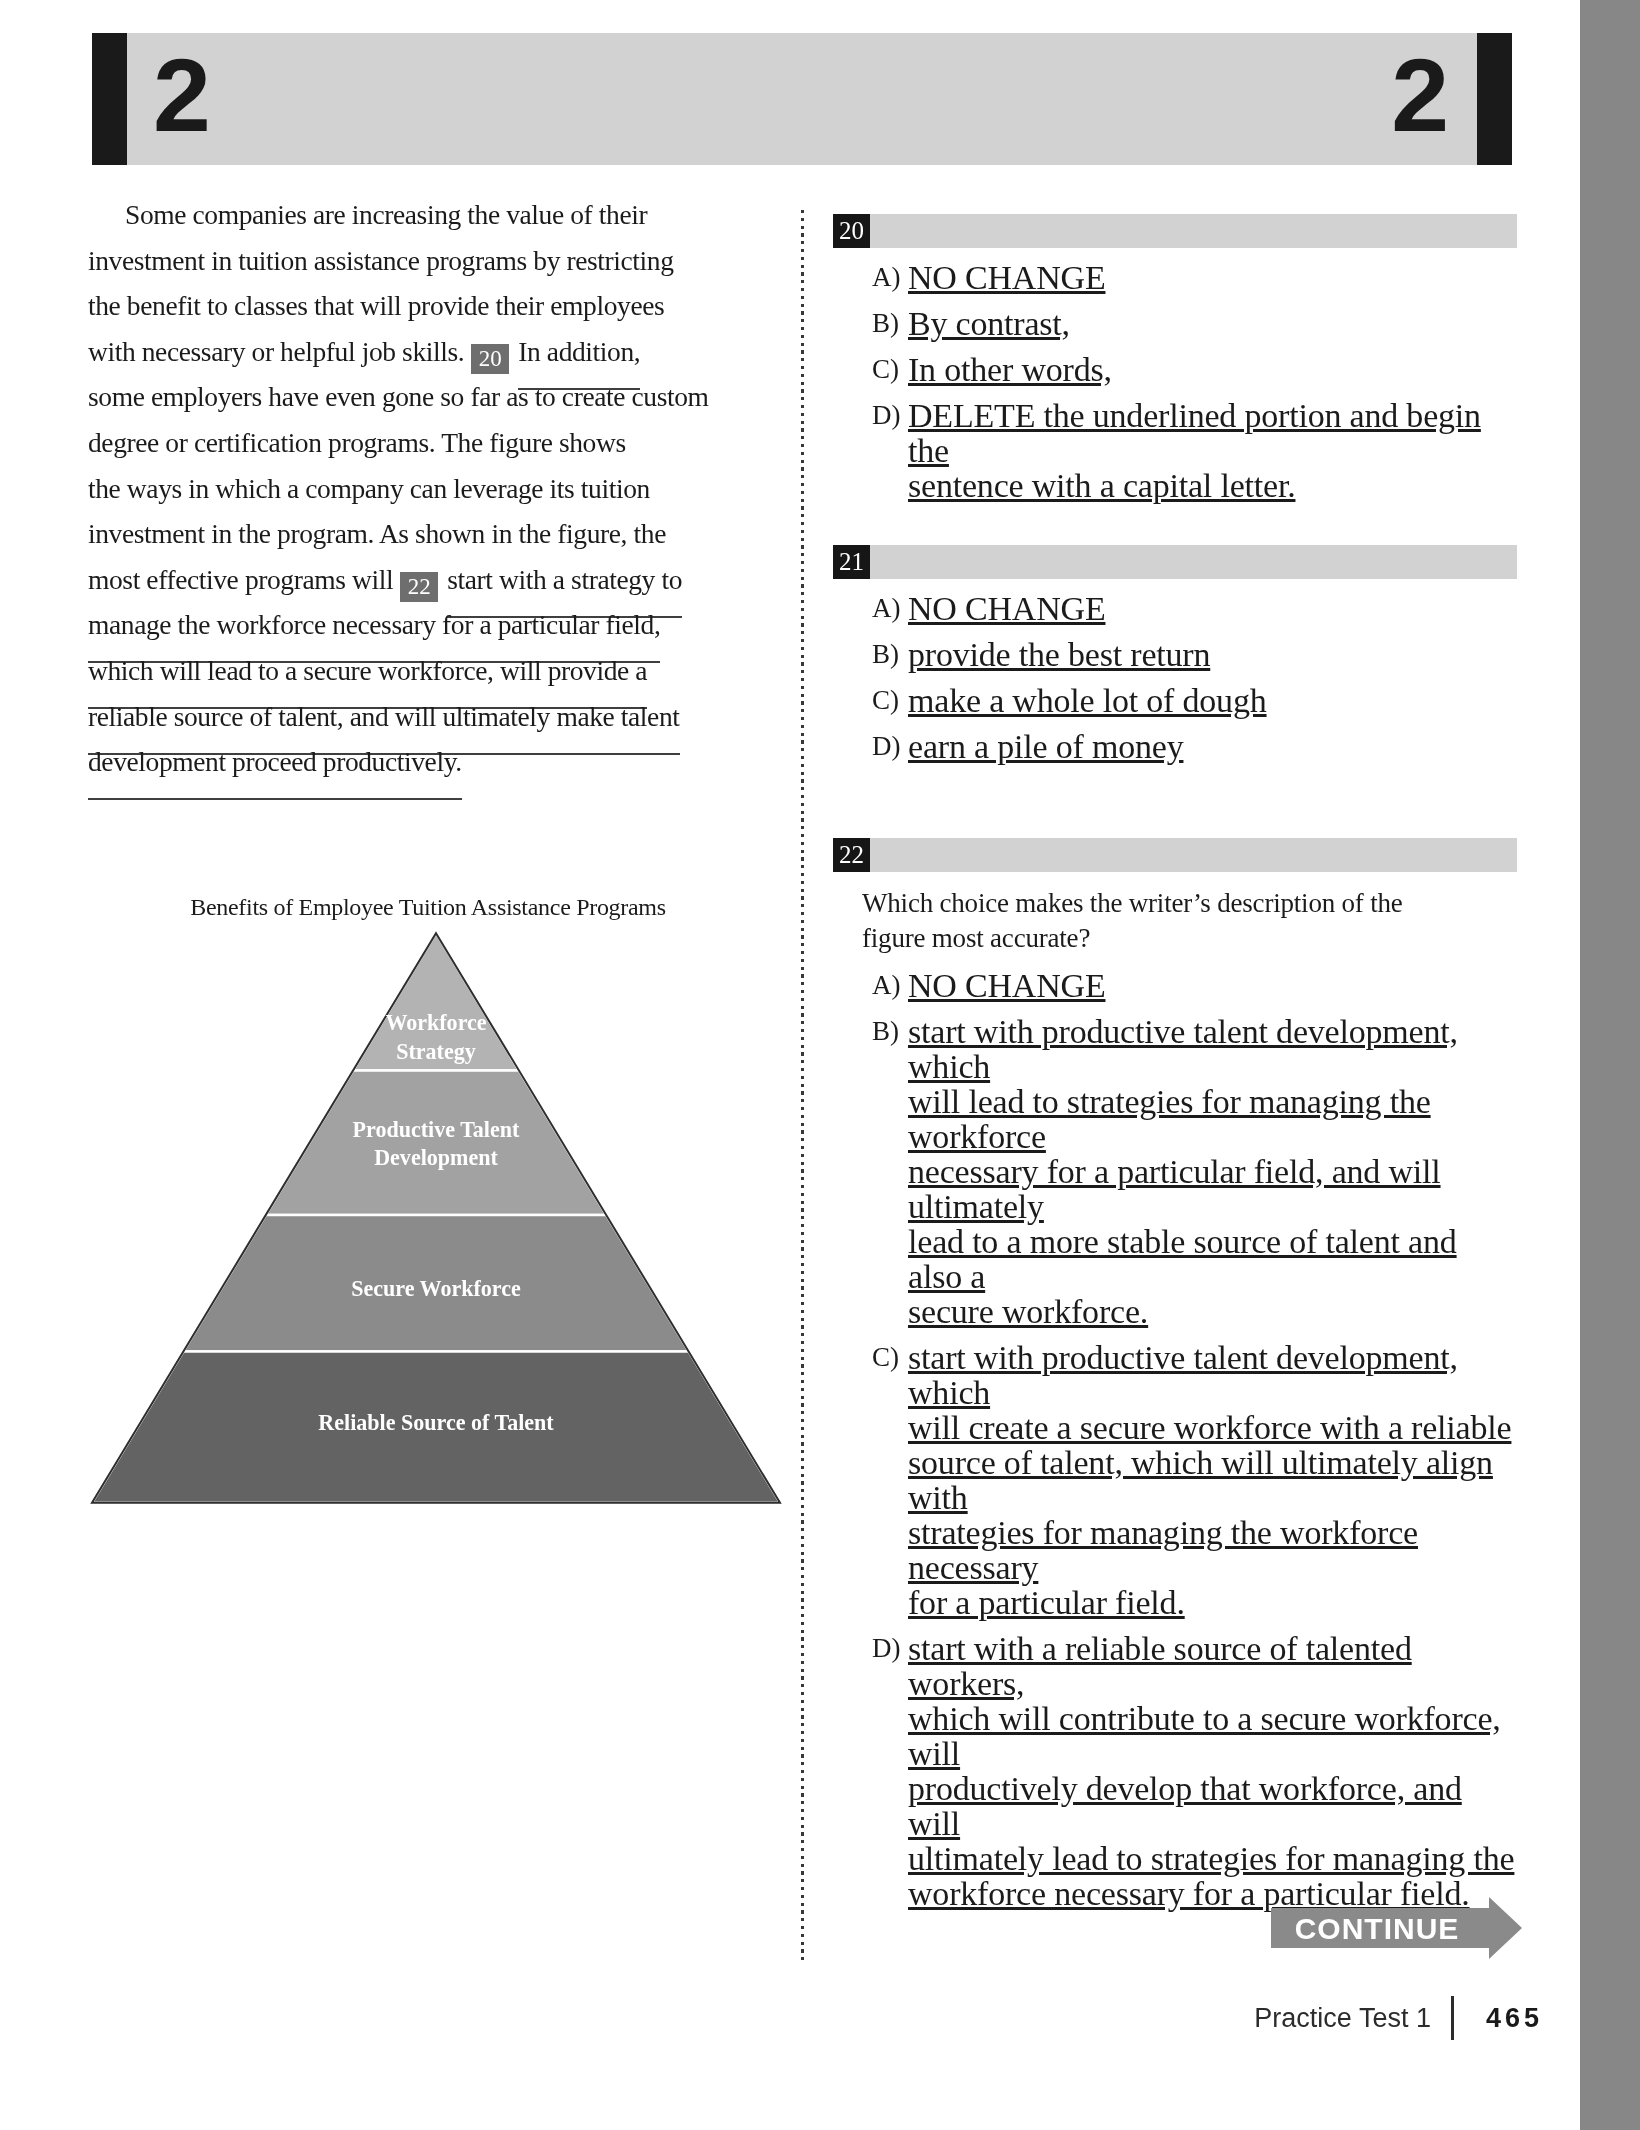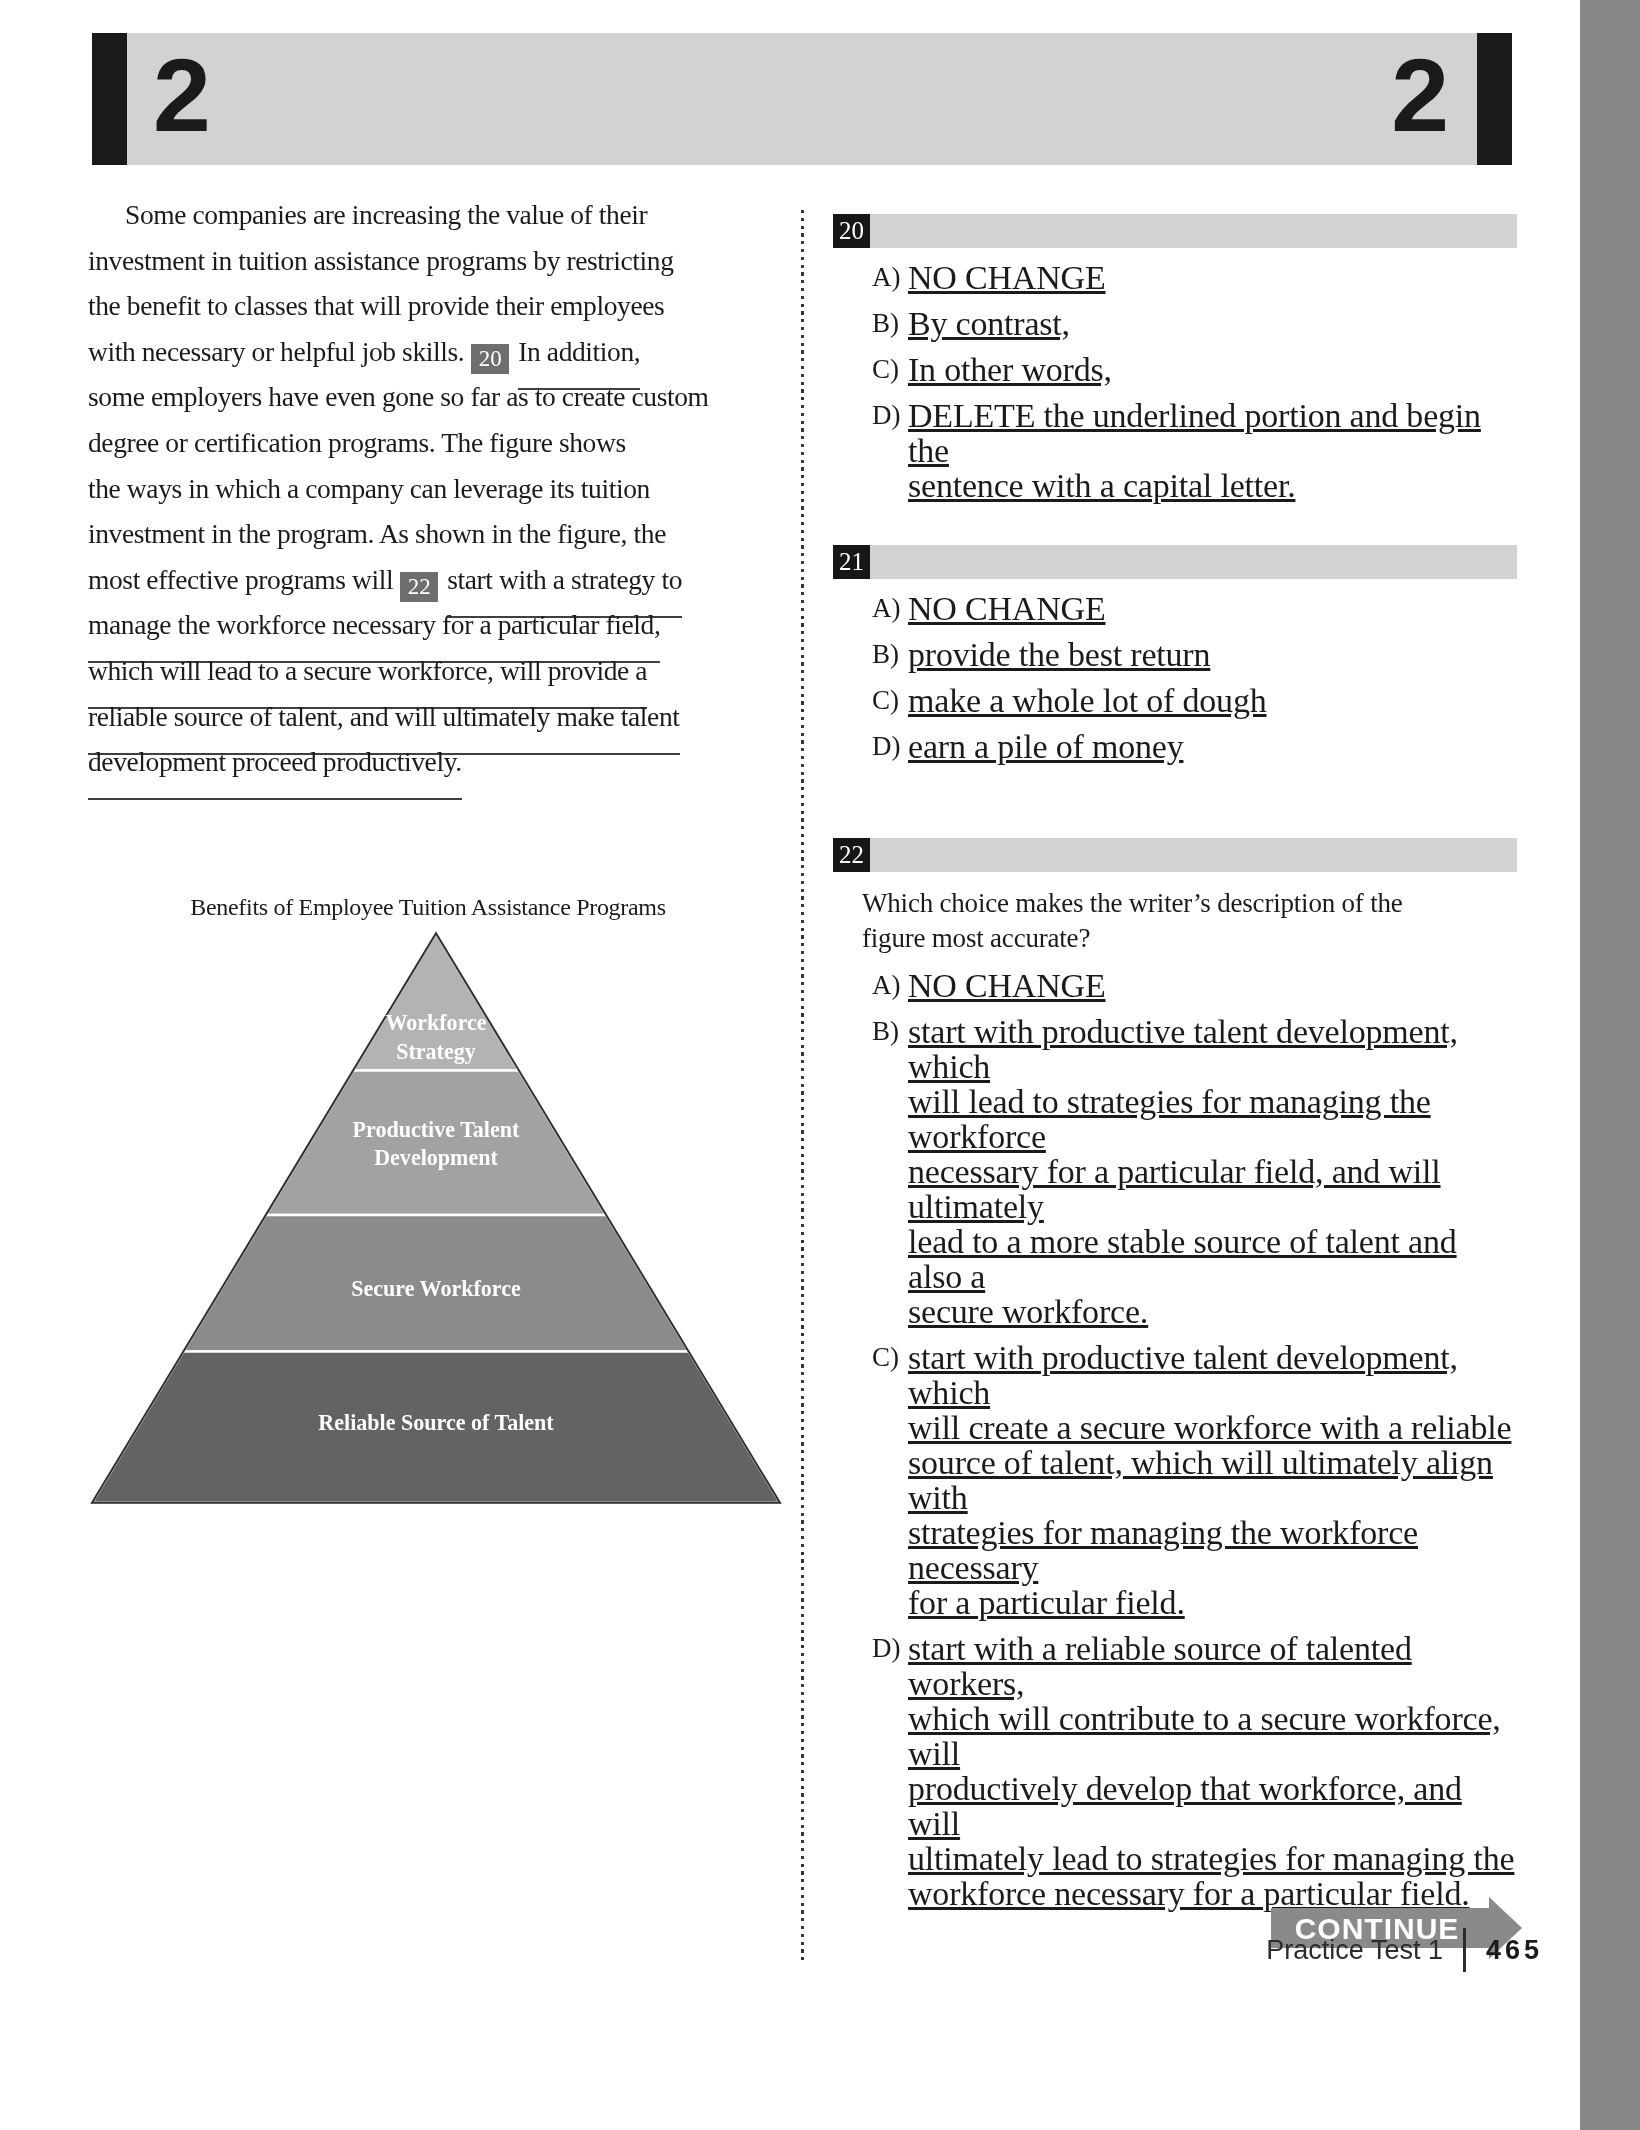--- a/index.html
+++ b/index.html
@@ -41,25 +41,25 @@
   .q-stem{margin:14px 0 0 29px;font-size:27px;line-height:35px;letter-spacing:-0.2px;white-space:pre-line;}
   .q-options{margin:12px 0 0 39px;}
   .q-option{display:flex;margin-bottom:11px;}
   .q-letter{width:36px;flex:0 0 36px;font-size:27px;line-height:35px;}
   .q-text{flex:1;font-size:34px;line-height:35px;letter-spacing:-0.2px;white-space:pre-line;text-decoration:underline;}
   
   .continue{position:absolute;left:1271px;top:1894px;}
   .continue text{font-family:"Liberation Sans", sans-serif;font-weight:bold;fill:#ffffff;
                  font-size:30px;letter-spacing:1px;text-anchor:middle;}
   
-  .footer{position:absolute;right:97px;top:1928px;display:flex;align-items:center;
+  .footer{position:absolute;right:97px;top:1996px;display:flex;align-items:center;
           font-family:"Liberation Sans", sans-serif;text-align:right;}
   .footer .label{font-size:27px;color:#2c2c2c;letter-spacing:0;}
   .footer .vbar{width:3px;height:44px;background:#2c2c2c;margin:0 20px;}
-  .footer .pageno{font-size:27px;font-weight:bold;color:#1a1a1a;letter-spacing:4px;}
+  .footer .pageno{font-size:27px;font-weight:bold;color:#1a1a1a;letter-spacing:4px;margin-left:12px;}
 </style>
 </head>
 <body>
 
 <div class="page">
 
   <div class="edge-strip"></div>
 
   <div class="header">
     <div class="bar"></div>

